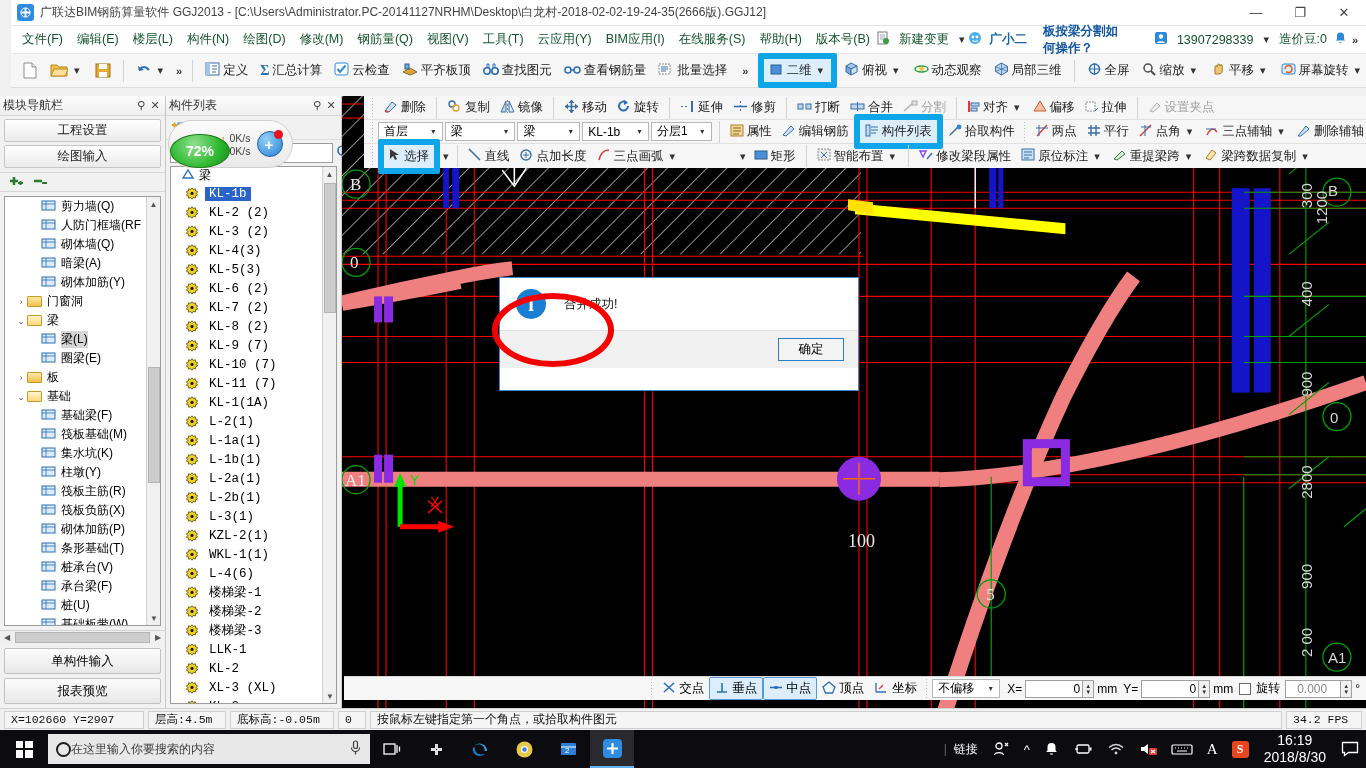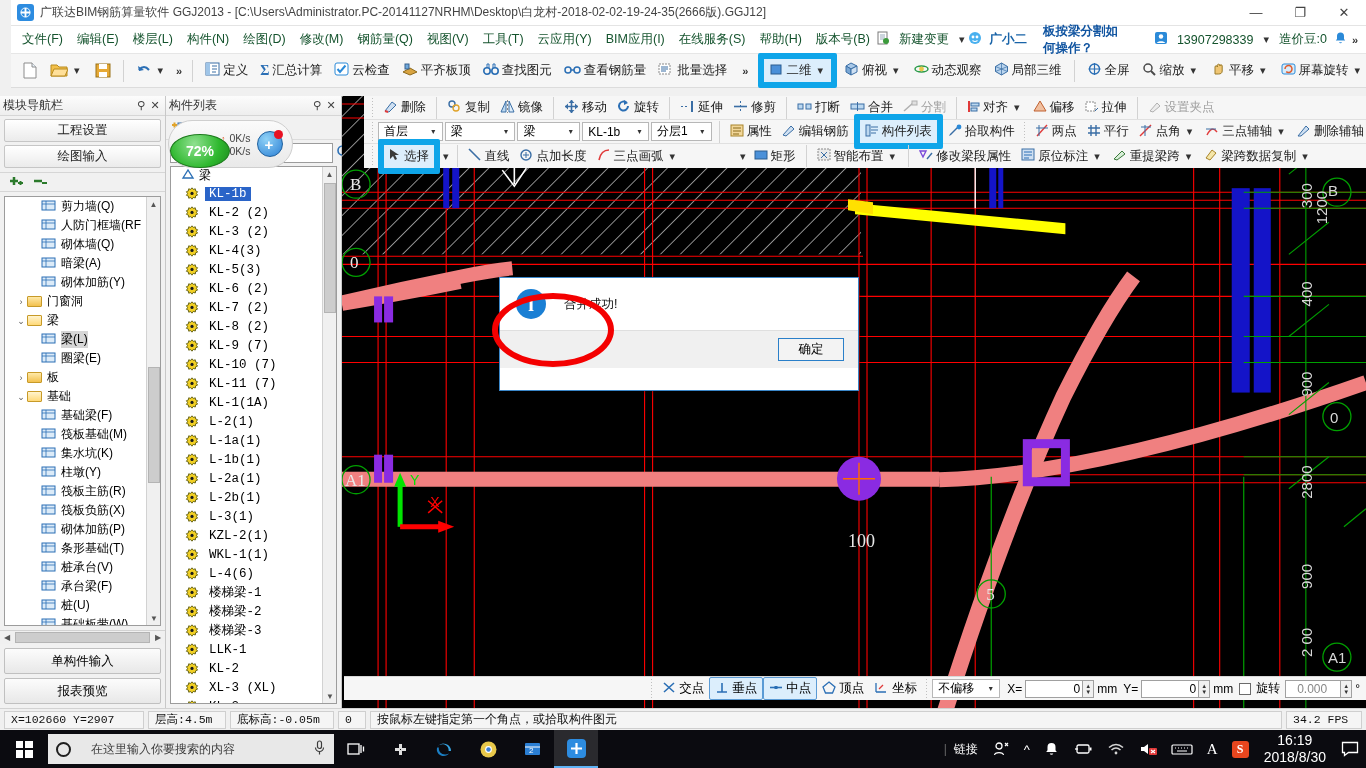--- a/index.html
+++ b/index.html
@@ -162,22 +162,22 @@
     font-family:"Liberation Mono","DejaVu Sans Mono",monospace; font-size:11.5px;}
   .sfield.flexy{ flex:1; font-family:"Liberation Sans",sans-serif; font-size:12px;}
 
   
   .taskbar{ position:absolute; left:0; top:730px; width:1366px; height:38px;
     background:#0b0b10; display:flex; align-items:center; }
   .startbtn{ width:48px;height:38px;display:flex;align-items:center;justify-content:center;}
   .winlogo{ width:17px;height:17px; display:grid; grid-template-columns:1fr 1fr;
     grid-template-rows:1fr 1fr; gap:2px;}
   .winlogo i{ background:#fff; display:block;}
-  .searchbox{ width:286px;height:30px;background:#e8e8e8;display:flex;align-items:center;
-    padding:0 8px;gap:20px;color:#3c3c3c;font-size:12px;}
+  .searchbox{ width:322px;height:30px;background:#e8e8e8;display:flex;align-items:center;
+    padding:0 8px;gap:0;color:#3c3c3c;font-size:12px;}
   .circ{ width:15px;height:15px;border:2px solid #1f1f1f;border-radius:50%;flex:none;}
   .tbicon{ width:44px;height:38px;display:flex;align-items:center;justify-content:center;color:#fff;}
   .tbicon.active{ border-bottom:2px solid #5fb3f5; background:rgba(255,255,255,.13);}
   .tray{ margin-left:auto; display:flex; align-items:center; color:#fff; font-size:12px; gap:0; }
   .trayitem{ padding:0 7px; display:flex;align-items:center;height:38px;}
   .clock{ line-height:1.25; text-align:center; font-size:14px; padding:0 8px;}
 </style>
 </head>
 <body>
 

